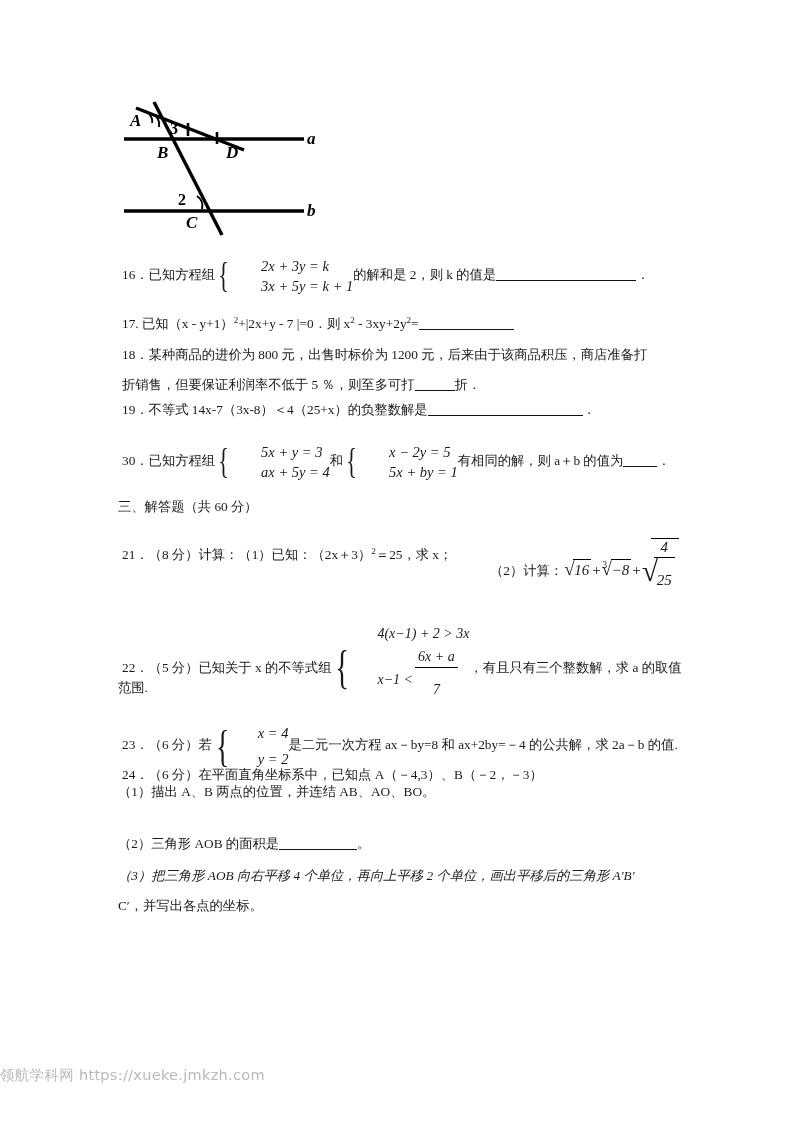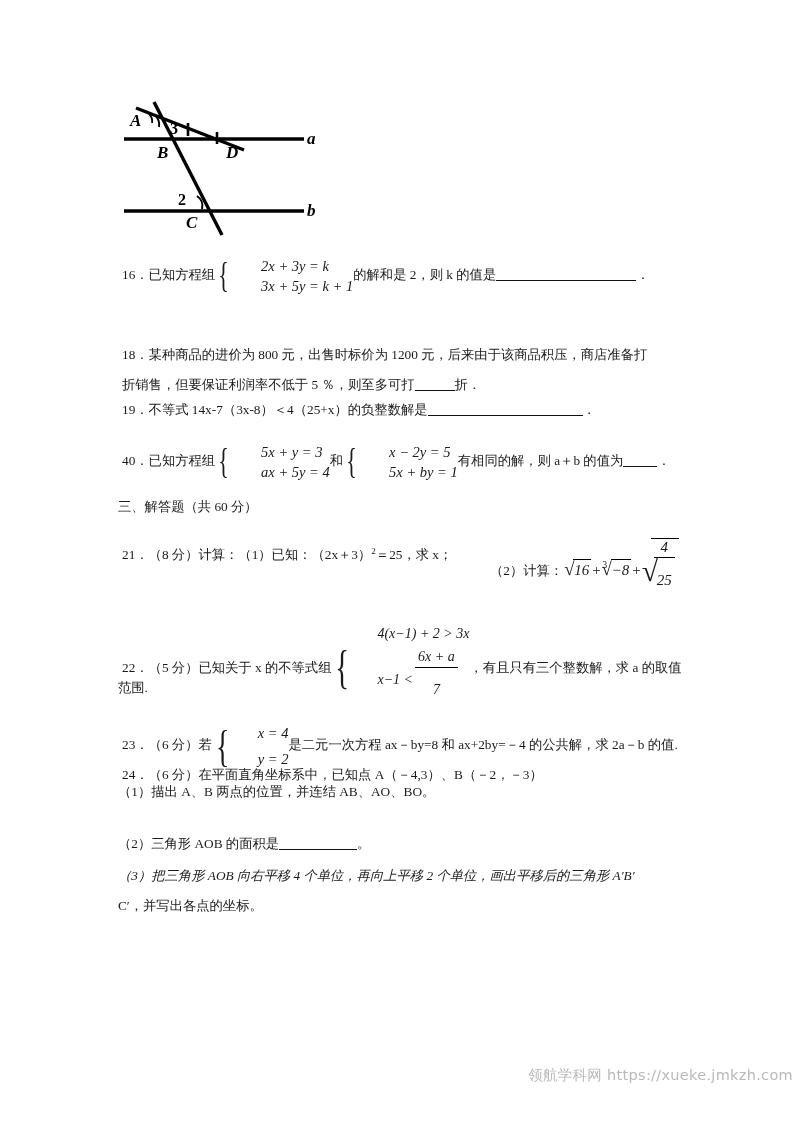--- a/index.html
+++ b/index.html
@@ -122,21 +122,21 @@
   }
 
   sup.sm { font-size: 0.68em; vertical-align: super; }
 
   
   .watermark {
     position: absolute;
     left: 0;
     top: 1066px;
     width: 793px;
-    text-align: right;
+    text-align: left;
     font-family: "DejaVu Sans", "Liberation Sans", sans-serif;
     font-size: 14.5px;
     color: #b9b9b9;
     letter-spacing: 0.3px;
     white-space: nowrap;
   }
 </style>
 </head>
 <body>
 
@@ -173,34 +173,37 @@
     </svg>
   </div>
 
   <div class="q" style="left:122px; top:256px;">
     <span>16．</span><span>已知方程组</span><span class="sys"><span class="brace">{</span><span class="rows">
           <span class="row mi">2x + 3y = k</span>
           <span class="row mi">3x + 5y = k + 1</span>
         </span></span><span>的解和是 2，则 k 的值是</span><span class="blank w140"></span><span>．</span>
   </div>
 
+  <div class="q" style="left:122px; top:310px;">
+    <span>17. 已知（x - y+1）</span><sup class="sm">2</sup><span>+|2x+y - 7 |=0．则 x</span><sup class="sm">2</sup><span> - 3xy+2y</span><sup class="sm">2</sup><span>=</span><span class="blank w95"></span>
+  </div>
 
   <div class="q" style="left:122px; top:345px;">
     <span>18．某种商品的进价为 800 元，出售时标价为 1200 元，后来由于该商品积压，商店准备打</span>
   </div>
   <div class="q" style="left:122px; top:375px;">
     <span>折销售，但要保证利润率不低于 5 ％，则至多可打</span><span class="blank w40"></span><span>折．</span>
   </div>
 
   <div class="q" style="left:122px; top:400px;">
     <span>19．不等式 14x-7（3x-8）＜4（25+x）的负整数解是</span><span class="blank w155"></span><span>．</span>
   </div>
 
   <div class="q" style="left:122px; top:442px;">
-    <span>40．</span><span>已知方程组</span><span class="sys"><span class="brace">{</span><span class="rows">
+    <span>30．</span><span>已知方程组</span><span class="sys"><span class="brace">{</span><span class="rows">
           <span class="row mi">5x + y = 3</span>
           <span class="row mi">ax + 5y = 4</span>
         </span></span><span>和</span><span class="sys"><span class="brace">{</span><span class="rows">
           <span class="row mi">x − 2y = 5</span>
           <span class="row mi">5x + by = 1</span>
         </span></span><span>有相同的解，则 a＋b 的值为</span><span class="blank w34"></span><span>．</span>
   </div>
 
   <div class="sec" style="left:118px; top:498px;">
     <span>三、解答题（共 60 分）</span>

